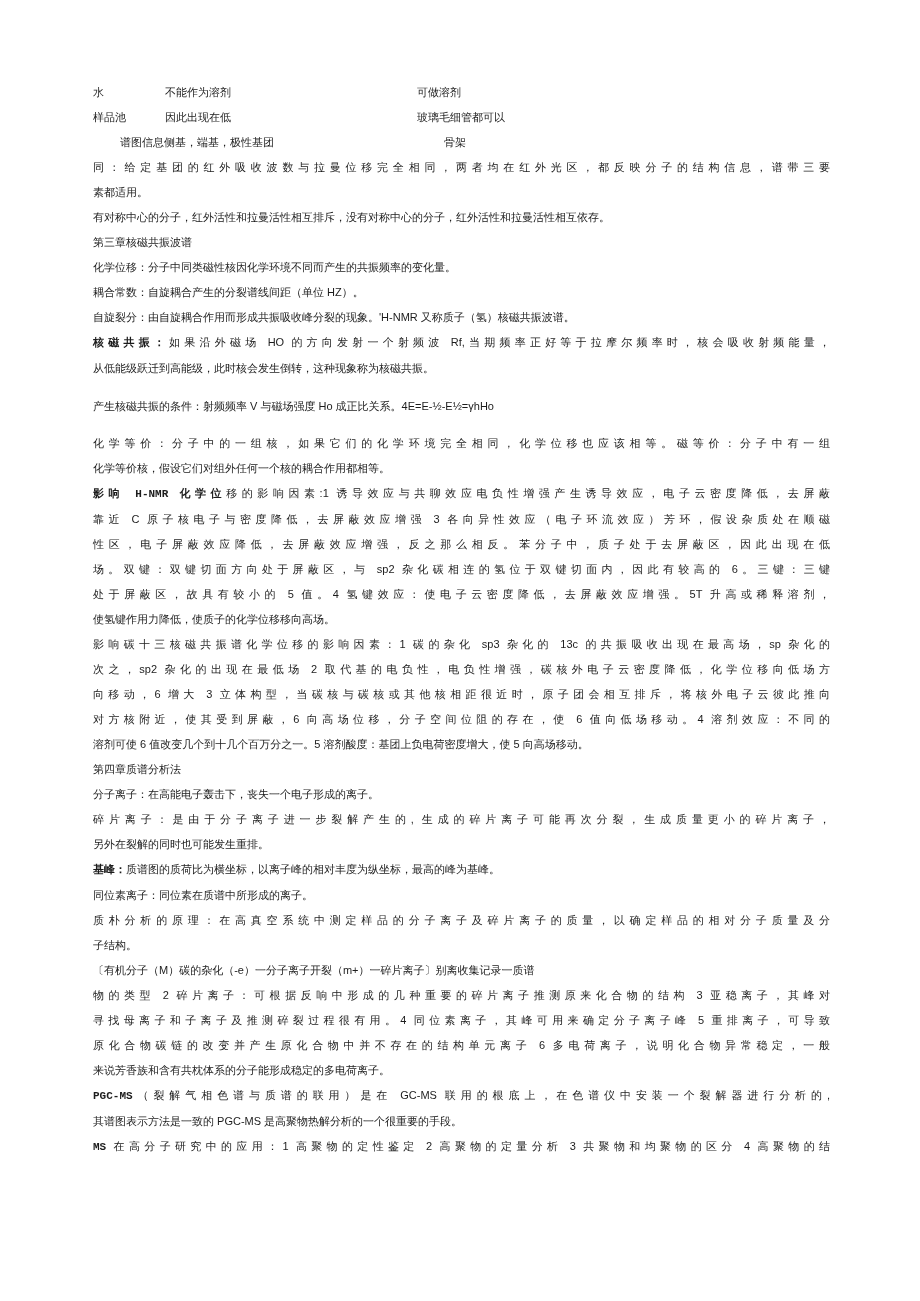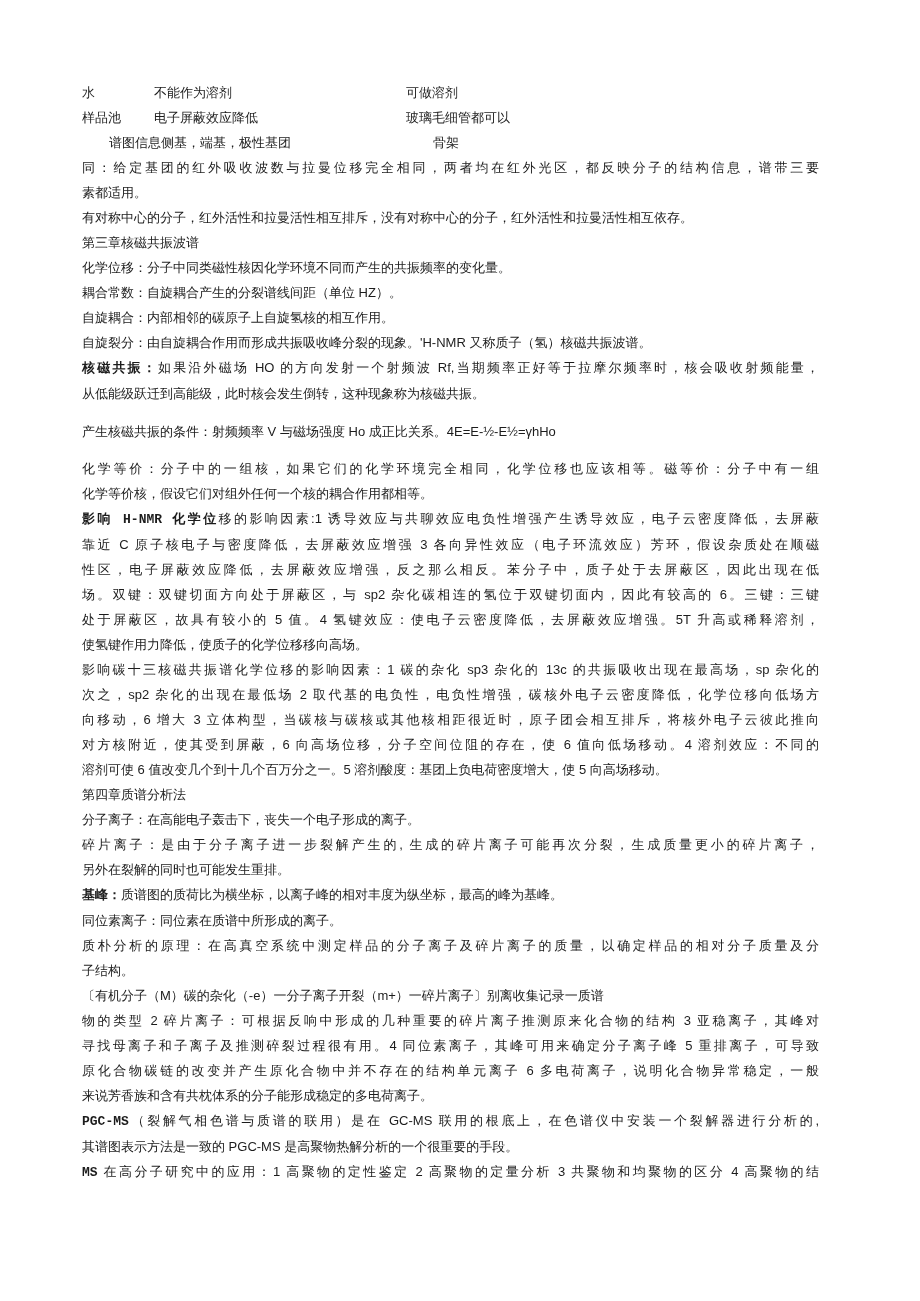--- a/index.html
+++ b/index.html
@@ -7,53 +7,52 @@
   body {
     width: 920px;
     height: 1301px;
     background: #ffffff;
     position: relative;
     overflow: hidden;
     font-family: "Liberation Sans", "DejaVu Sans", sans-serif;
   }
   .page-content {
     position: absolute;
-    left: 82px;
+    left: 93px;
     top: 80px;
     width: 737px;
-    font-size: 13px;
+    font-size: 11px;
     line-height: 25px;
     color: #1c1c1c;
   }
   .trow { white-space: nowrap; line-height: 25px; }
   .tcell { display: inline-block; vertical-align: top; }
   .line { text-align: justify; text-align-last: justify; }
   .line.end { text-align: justify; text-align-last: left; }
   .run { }
   .bold { font-weight: 700; font-family: Liberation Mono, monospace; }
   .spacer { width: 100%; }
 </style>
 </head>
 <body style="background: rgb(255, 255, 255);">
 
 <div class="page">
   <div class="page-content" style="color: rgb(28, 28, 28);">
     <div>
         <div class="trow"><span class="tcell" style="width: 72px;">水</span><span class="tcell" style="width: 252px;">不能作为溶剂</span><span class="tcell">可做溶剂</span></div>
-        <div class="trow"><span class="tcell" style="width: 72px;">样品池</span><span class="tcell" style="width: 252px;">电子屏蔽效应降低</span><span class="tcell">玻璃毛细管都可以</span></div>
+        <div class="trow"><span class="tcell" style="width: 72px;">样品池</span><span class="tcell" style="width: 252px;">因此出现在低</span><span class="tcell">玻璃毛细管都可以</span></div>
         <div class="trow"><span class="tcell" style="width: 324px; margin-left: 27px;">谱图信息侧基，端基，极性基团</span><span class="tcell">骨架</span></div>
       </div>
     <div>
         <div class="line"><span class="run">同：给定基团的红外吸收波数与拉曼位移完全相同，两者均在红外光区，都反映分子的结构信息，谱带三要</span></div>
         <div class="line end"><span class="run">素都适用。</span></div>
         <div class="line end"><span class="run">有对称中心的分子，红外活性和拉曼活性相互排斥，没有对称中心的分子，红外活性和拉曼活性相互依存。</span></div>
         <div class="line end"><span class="run">第三章核磁共振波谱</span></div>
         <div class="line end"><span class="run">化学位移：分子中同类磁性核因化学环境不同而产生的共振频率的变化量。</span></div>
         <div class="line end"><span class="run">耦合常数：自旋耦合产生的分裂谱线间距（单位 HZ）。</span></div>
-        <div class="line end"><span class="run">自旋耦合：内部相邻的碳原子上自旋氢核的相互作用。</span></div>
         <div class="line end"><span class="run">自旋裂分：由自旋耦合作用而形成共振吸收峰分裂的现象。'H-NMR 又称质子（氢）核磁共振波谱。</span></div>
         <div class="line"><span class="run bold">核磁共振：</span><span class="run">如果沿外磁场 HO 的方向发射一个射频波 Rf,当期频率正好等于拉摩尔频率时，核会吸收射频能量，</span></div>
         <div class="line end"><span class="run">从低能级跃迁到高能级，此时核会发生倒转，这种现象称为核磁共振。</span></div>
         <div class="spacer" style="height: 13px;"></div>
         <div class="line end"><span class="run">产生核磁共振的条件：射频频率 V 与磁场强度 Ho 成正比关系。4E=E-½-E½=γhHo</span></div>
         <div class="spacer" style="height: 12px;"></div>
         <div class="line"><span class="run">化学等价：分子中的一组核，如果它们的化学环境完全相同，化学位移也应该相等。磁等价：分子中有一组</span></div>
         <div class="line end"><span class="run">化学等价核，假设它们对组外任何一个核的耦合作用都相等。</span></div>
         <div class="line"><span class="run bold">影响 H-NMR 化学位</span><span class="run">移的影响因素:1 诱导效应与共聊效应电负性增强产生诱导效应，电子云密度降低，去屏蔽</span></div>
         <div class="line"><span class="run">靠近 C 原子核电子与密度降低，去屏蔽效应增强 3 各向异性效应（电子环流效应）芳环，假设杂质处在顺磁</span></div>

